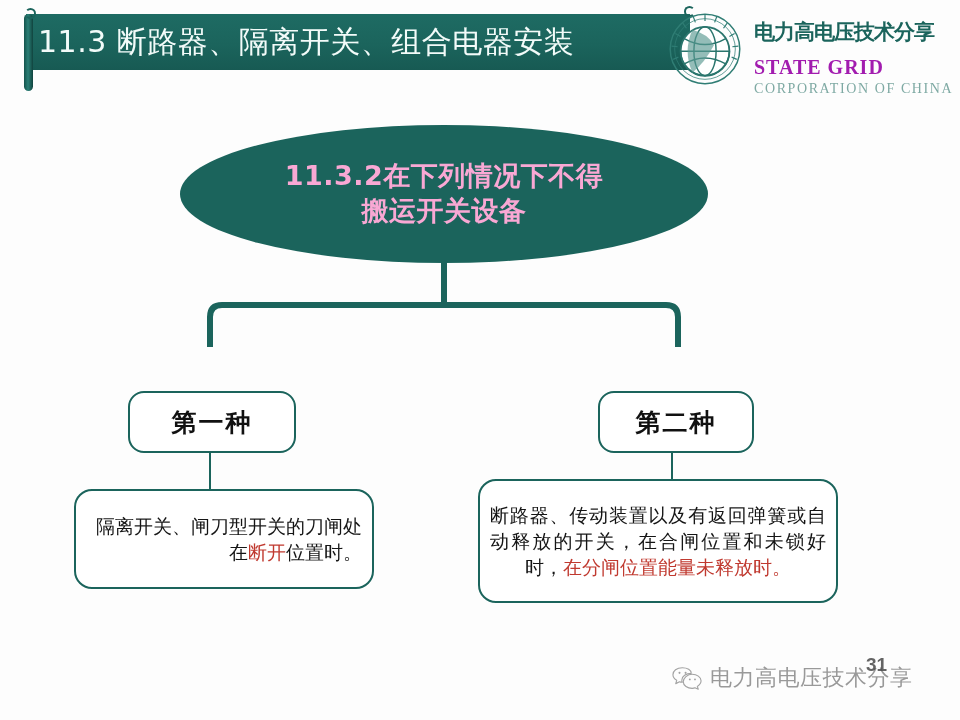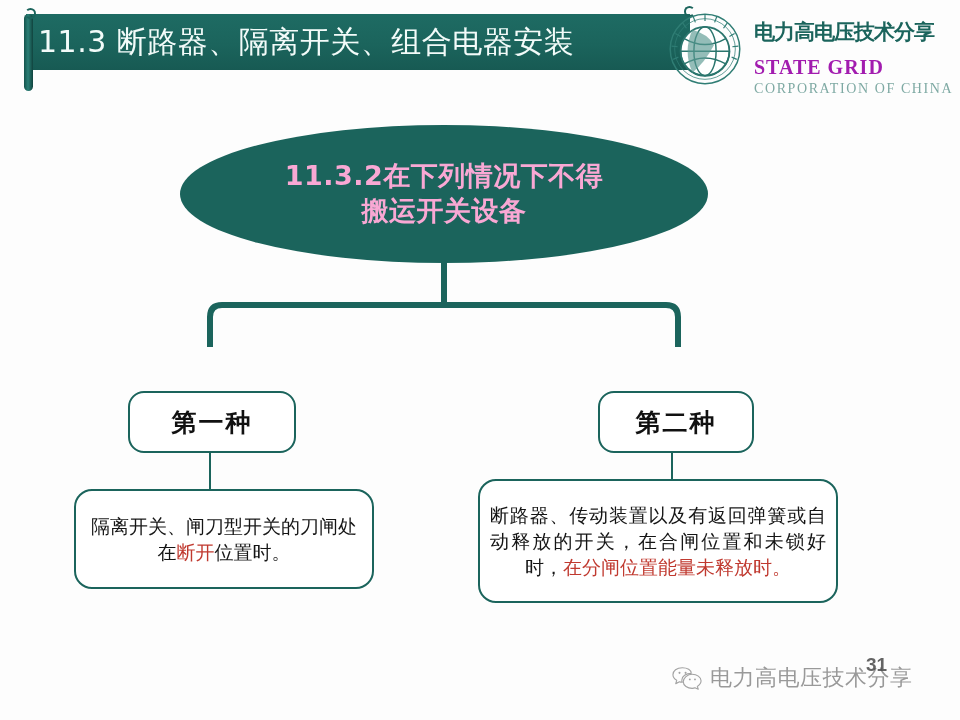--- a/index.html
+++ b/index.html
@@ -212,21 +212,21 @@
     box-sizing: border-box;
     padding: 6px 10px;
   }
   #detail-box-1 { left: 74px; top: 489px; width: 300px; height: 100px; }
   #detail-box-2 { left: 478px; top: 479px; width: 360px; height: 124px; }
 
   .detail-text {
     color: #151515;
     font-size: 19px;
     line-height: 1.38;
-    text-align: center;
+    text-align: right;
     font-family: "DejaVu Sans", "Liberation Sans", sans-serif;
   }
   #detail-box-2 .detail-text { text-align: justify; text-align-last: center; }
   .hl-red { color: #c0392f; }
 
   
   .watermark {
     position: absolute;
     left: 672px;
     top: 660px;

